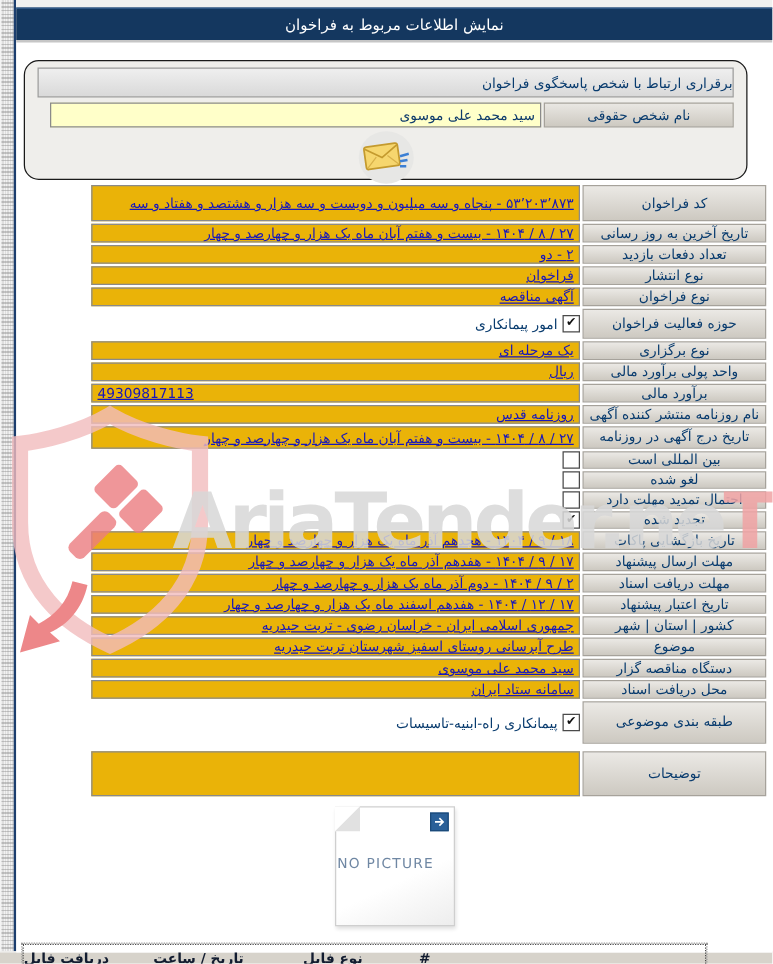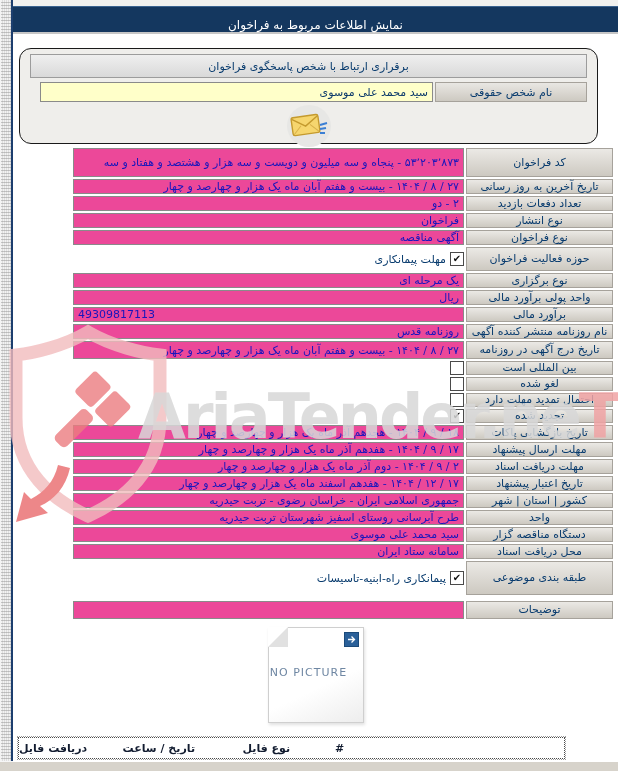--- a/index.html
+++ b/index.html
@@ -22,33 +22,33 @@
     background:#d7d3cb;border-top:1px solid #f6f6f6;
   }
   .content{
     position:absolute;left:13px;right:0;top:0;bottom:9px;background:#fff;z-index:10;
   }
   .top-pad{height:6px;background:#f1f1ef;}
   
   .titlebar{
     height:25px;background:#14375f;border-top:1px solid #3a6390;
     box-shadow:0 2px 0 #c6c6c6;
-    display:flex;align-items:flex-end;justify-content:center;
+    display:flex;align-items:center;justify-content:center;
     color:#ffffff;font-size:12px;
   }
   
   .contact-box{
     margin:16px 20px 0 6px;          
     margin-right:20px;margin-left:6px;
     border:1px solid #1a1a1a;border-radius:12px;background:#efeeeb;
     padding:5px 8px 4px 8px;height:96px;box-sizing:border-box;
   }
   .contact-header{
     height:22px;background:linear-gradient(#efefef,#d9d9d9);
-    border:1px solid #9c9c9c;display:flex;align-items:center;justify-content:center;
+    border:1px solid #9c9c9c;display:flex;align-items:center;justify-content:flex-start;
     color:#083b6e;font-size:11px;margin:0 2px 4px 2px;
   }
   .contact-row{display:flex;column-gap:2px;height:20px;margin:0 2px 0 12px;}
   .contact-lbl{
     width:150px;flex:none;background:linear-gradient(#e9e7e3,#cdc9c1);
     border:1px solid #a6a29b;color:#083b6e;font-size:11px;
     display:flex;align-items:center;justify-content:center;
   }
   .contact-val{
     flex:1;background:#ffffc9;border:1px solid #8a8a8a;color:#0d3a6b;
@@ -58,30 +58,30 @@
   .mail-btn{width:44px;height:42px;border-radius:50%;background:#e7e7e5;
     display:flex;align-items:center;justify-content:center;cursor:pointer;}
   
   #form-rows{margin:4px 5px 0 60px;margin-right:5px;margin-left:60px;}
   .frow{display:flex;align-items:stretch;column-gap:2px;height:15px;margin-bottom:2px;}
   .frow.r-xl{height:29px;}
   .frow.r-tall{height:24px;}
   .frow.r-med{height:18px;}
   .frow.r-xxl{height:34px;}
   .frow.r-cb{height:14px;}
-  .frow.r-last{height:18px;margin-top:6px;}
+  .frow.r-last{height:36px;margin-top:6px;}
   .lbl{
     width:145px;flex:none;background:linear-gradient(#ebe9e5,#cdc9c1);
     border:1px solid #a6a29b;color:#083b6e;font-size:11px;line-height:12px;
     display:flex;align-items:center;justify-content:center;text-align:left;
   }
   .val{
-    flex:1;background:#ec4899;border:1px solid #8a8a8a;color:#1616bd;
+    flex:1;background:#eab308;border:1px solid #8a8a8a;color:#1616bd;
     font-size:11px;line-height:13px;padding:0 4px;
-    display:flex;align-items:center;justify-content:flex-start;
+    display:flex;align-items:center;justify-content:flex-start;text-decoration:underline;
   }
   .val.ltr{direction:ltr;}
   .plain{flex:1;display:flex;align-items:center;column-gap:4px;
     font-size:11px;color:#083b6e;}
   .cbx{
     width:12px;height:12px;flex:none;background:#fff;border:1px solid #4a4a4a;
     display:flex;align-items:center;justify-content:center;cursor:pointer;
   }
   .cbx .mark{font-size:10px;font-weight:bold;color:#101010;line-height:1;margin-top:-1px;}
   
@@ -179,21 +179,21 @@
       <div class="frow">
     <div class="lbl">نوع فراخوان</div>
   <div class="val">آگهی مناقصه</div>
       </div>
       <div class="frow r-tall">
     <div class="lbl">حوزه فعالیت فراخوان</div>
   <div class="plain">
           <span class="cbx">
             <span class="mark">✔</span>
           </span>
-          <span class="ctext">مهلت پیمانکاری</span>
+          <span class="ctext">امور پیمانکاری</span>
         </div>
       </div>
       <div class="frow">
     <div class="lbl">نوع برگزاری</div>
   <div class="val">یک مرحله ای</div>
       </div>
       <div class="frow">
     <div class="lbl">واحد پولی برآورد مالی</div>
   <div class="val">ریال</div>
       </div>
@@ -241,21 +241,21 @@
       </div>
       <div class="frow">
     <div class="lbl">تاریخ اعتبار پیشنهاد</div>
   <div class="val">۱۷ / ۱۲ / ۱۴۰۴ - هفدهم اسفند ماه یک هزار و چهارصد و چهار</div>
       </div>
       <div class="frow">
     <div class="lbl">کشور | استان | شهر</div>
   <div class="val">جمهوری اسلامی ایران - خراسان رضوی - تربت حیدریه</div>
       </div>
       <div class="frow">
-    <div class="lbl">واحد</div>
+    <div class="lbl">موضوع</div>
   <div class="val">طرح آبرسانی روستای اسفیز شهرستان تربت حیدریه</div>
       </div>
       <div class="frow">
     <div class="lbl">دستگاه مناقصه گزار</div>
   <div class="val">سید محمد علی موسوی</div>
       </div>
       <div class="frow">
     <div class="lbl">محل دریافت اسناد</div>
   <div class="val">سامانه ستاد ایران</div>
       </div>

